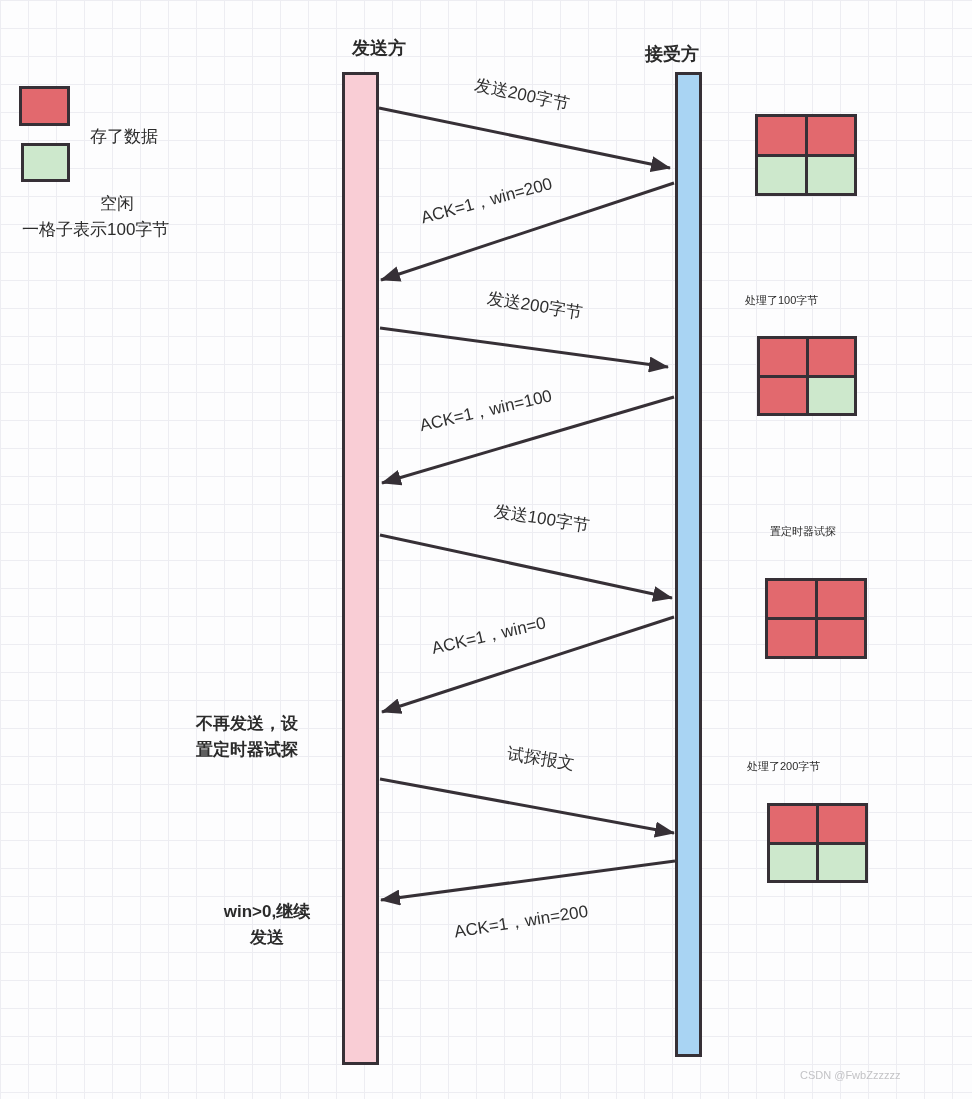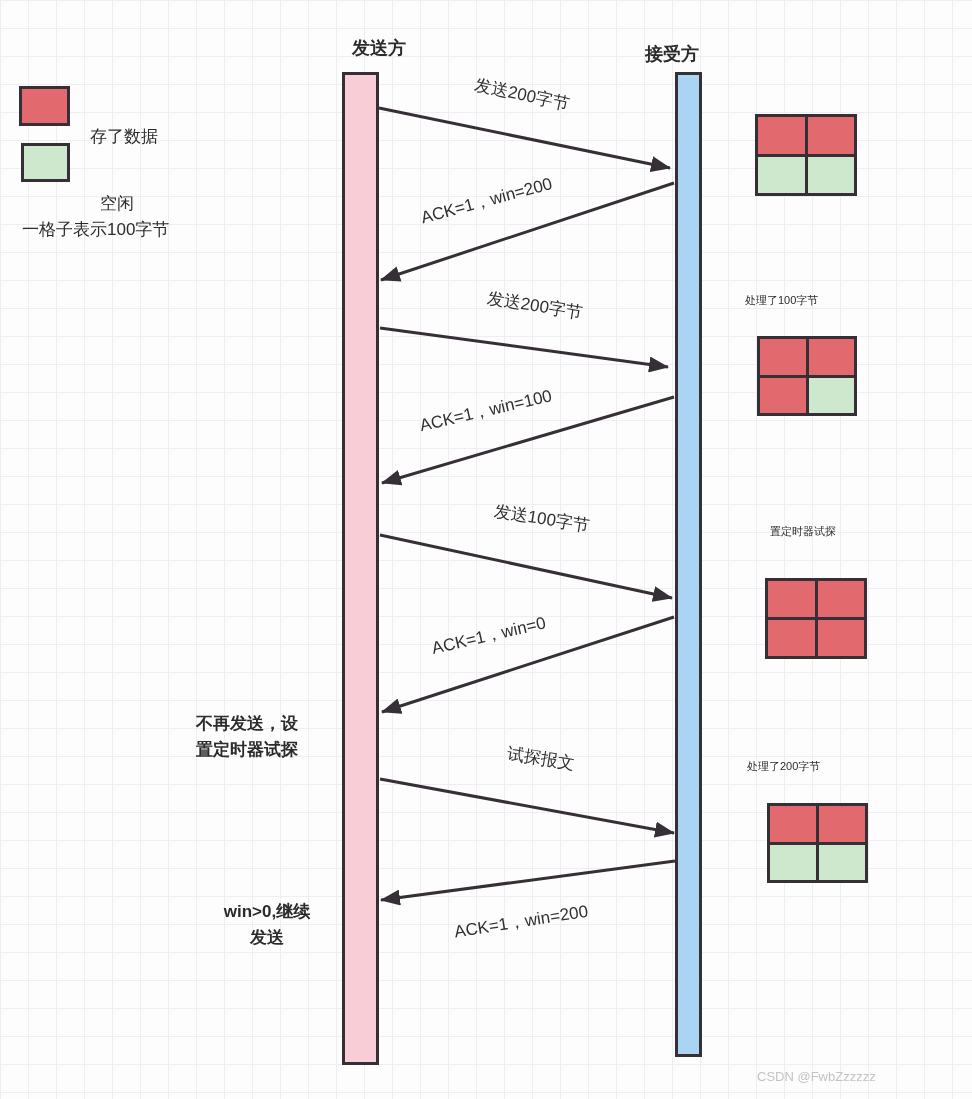--- a/index.html
+++ b/index.html
@@ -38,21 +38,21 @@
     gap:3px;border:3px solid #363036;background:#363036;box-sizing:border-box;
   }
   .buffer-grid.g1{left:755px;top:114px;width:102px;height:82px;}
   .buffer-grid.g2{left:757px;top:336px;width:100px;height:80px;}
   .buffer-grid.g3{left:765px;top:578px;width:102px;height:81px;}
   .buffer-grid.g4{left:767px;top:803px;width:101px;height:80px;}
   .buffer-label{position:absolute;font-size:11px;color:#2b2b2b;z-index:2;}
   .buffer-label.b2{left:745px;top:293px;}
   .buffer-label.b3{left:770px;top:524px;}
   .buffer-label.b4{left:747px;top:759px;}
-  .watermark{position:absolute;left:757px;top:1069px;font-size:13px;z-index:2;}
+  .watermark{position:absolute;left:800px;top:1069px;font-size:11px;z-index:2;}
 </style>
 </head>
 <body>
 
 <div class="canvas">
 
   <svg class="arrows">
     <defs>
       <marker id="arrowhead" markerUnits="userSpaceOnUse" markerWidth="22" markerHeight="16" refX="19" refY="8" orient="auto">
         <path d="M0,0 L20,8 L0,16 Z" fill="#363036"></path>

